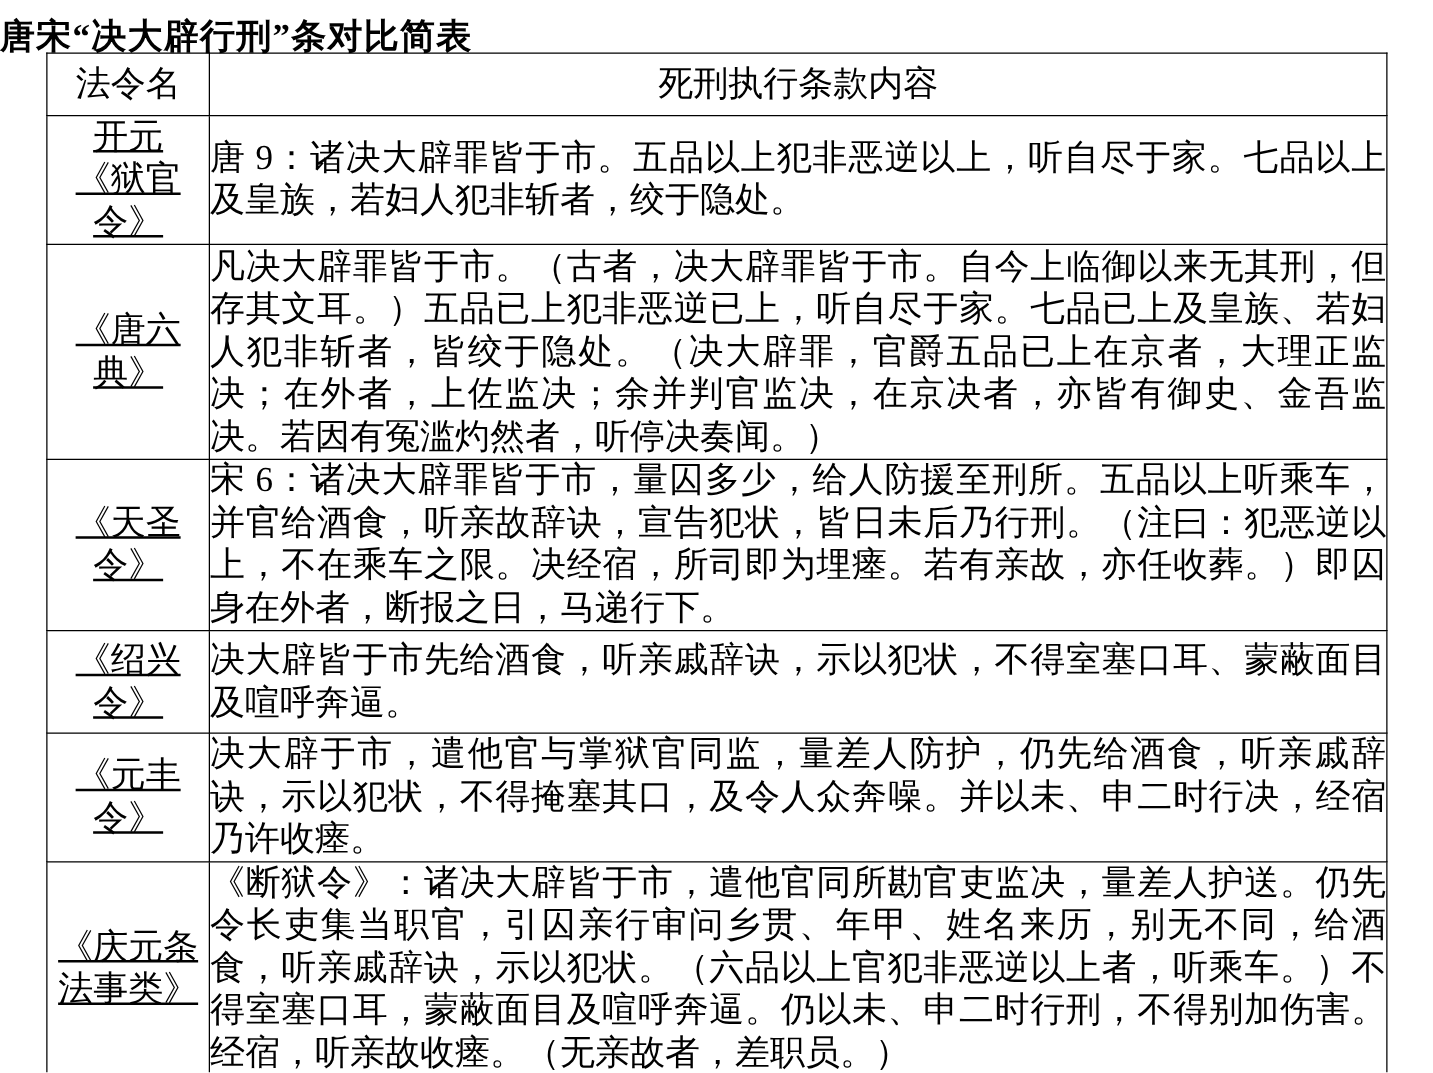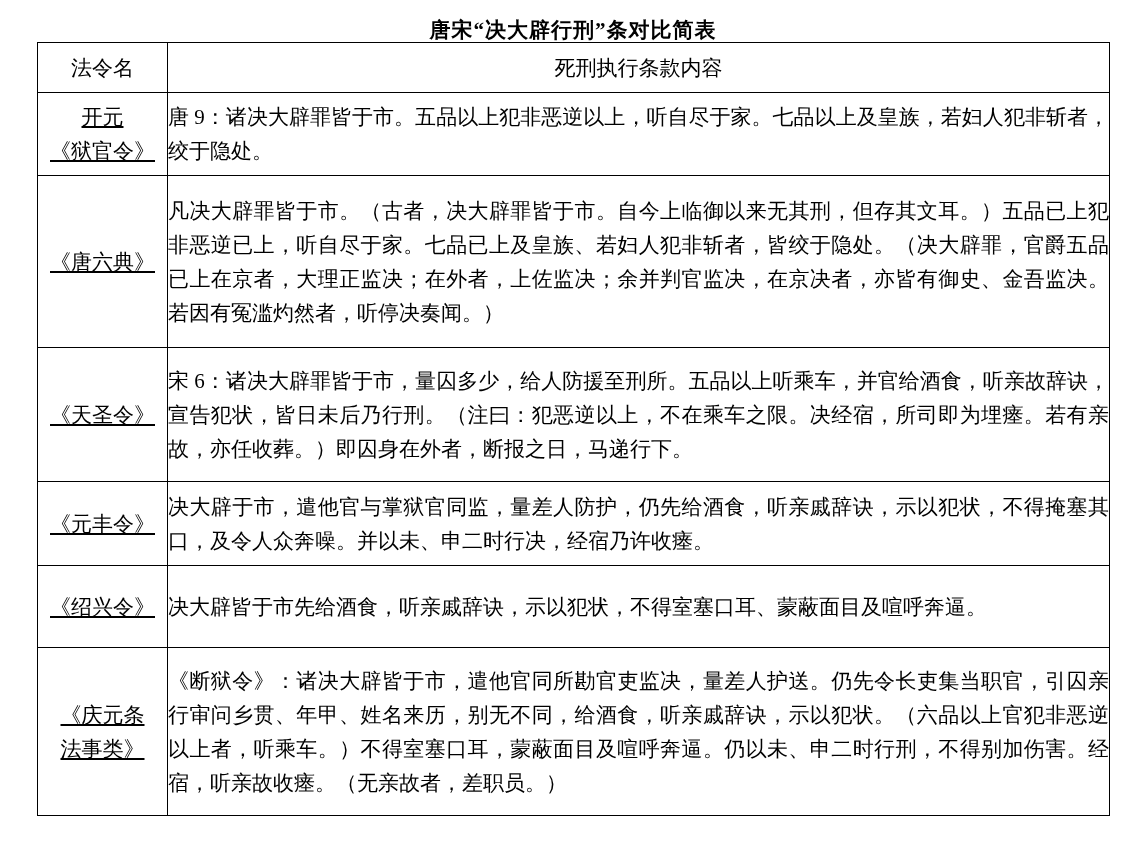--- a/index.html
+++ b/index.html
@@ -10,39 +10,38 @@
     font-family: "Liberation Serif", "DejaVu Serif", serif;
   }
   .page {
     width: 1146px;
     height: 858px;
     background: #ffffff;
     overflow: hidden;
     box-sizing: border-box;
   }
   .doc-title {
-    text-align: center;
-    font-size: 21px;
+    font-size: 28px;
     font-weight: bold;
     letter-spacing: 1px;
     padding-top: 15px;
     height: 42px;
     line-height: 30px;
     box-sizing: border-box;
   }
   table.cmp {
     border-collapse: collapse;
     margin-left: 37px;
     width: 1073px;
     table-layout: fixed;
   }
   table.cmp col.c-law { width: 130px; }
   table.cmp th, table.cmp td {
     border: 1px solid #000000;
-    font-size: 21px;
+    font-size: 28px;
     line-height: 34px;
     vertical-align: middle;
     box-sizing: border-box;
     padding: 0;
   }
   table.cmp th {
     font-weight: normal;
     text-align: center;
     height: 50px;
   }
@@ -82,27 +81,27 @@
         <td class="content-cell">唐 9：诸决大辟罪皆于市。五品以上犯非恶逆以上，听自尽于家。七品以上及皇族，若妇人犯非斩者，绞于隐处。</td>
       </tr>
       <tr style="height:172px;">
         <td class="law-cell">《唐六典》</td>
         <td class="content-cell">凡决大辟罪皆于市。（古者，决大辟罪皆于市。自今上临御以来无其刑，但存其文耳。）五品已上犯非恶逆已上，听自尽于家。七品已上及皇族、若妇人犯非斩者，皆绞于隐处。（决大辟罪，官爵五品已上在京者，大理正监决；在外者，上佐监决；余并判官监决，在京决者，亦皆有御史、金吾监决。若因有冤滥灼然者，听停决奏闻。）</td>
       </tr>
       <tr style="height:134px;">
         <td class="law-cell">《天圣令》</td>
         <td class="content-cell">宋 6：诸决大辟罪皆于市，量囚多少，给人防援至刑所。五品以上听乘车，并官给酒食，听亲故辞诀，宣告犯状，皆日未后乃行刑。（注曰：犯恶逆以上，不在乘车之限。决经宿，所司即为埋瘗。若有亲故，亦任收葬。）即囚身在外者，断报之日，马递行下。</td>
       </tr>
+      <tr style="height:82px;">
+        <td class="law-cell">《绍兴令》</td>
+        <td class="content-cell">决大辟皆于市先给酒食，听亲戚辞诀，示以犯状，不得室塞口耳、蒙蔽面目及喧呼奔逼。</td>
+      </tr>
       <tr style="height:84px;">
         <td class="law-cell">《元丰令》</td>
         <td class="content-cell">决大辟于市，遣他官与掌狱官同监，量差人防护，仍先给酒食，听亲戚辞诀，示以犯状，不得掩塞其口，及令人众奔噪。并以未、申二时行决，经宿乃许收瘗。</td>
-      </tr>
-      <tr style="height:82px;">
-        <td class="law-cell">《绍兴令》</td>
-        <td class="content-cell">决大辟皆于市先给酒食，听亲戚辞诀，示以犯状，不得室塞口耳、蒙蔽面目及喧呼奔逼。</td>
       </tr>
       <tr style="height:168px;">
         <td class="law-cell">《庆元条
 法事类》</td>
         <td class="content-cell">《断狱令》：诸决大辟皆于市，遣他官同所勘官吏监决，量差人护送。仍先令长吏集当职官，引囚亲行审问乡贯、年甲、姓名来历，别无不同，给酒食，听亲戚辞诀，示以犯状。（六品以上官犯非恶逆以上者，听乘车。）不得室塞口耳，蒙蔽面目及喧呼奔逼。仍以未、申二时行刑，不得别加伤害。经宿，听亲故收瘗。（无亲故者，差职员。）</td>
       </tr>
     </tbody>
   </table>
 
 </div>

